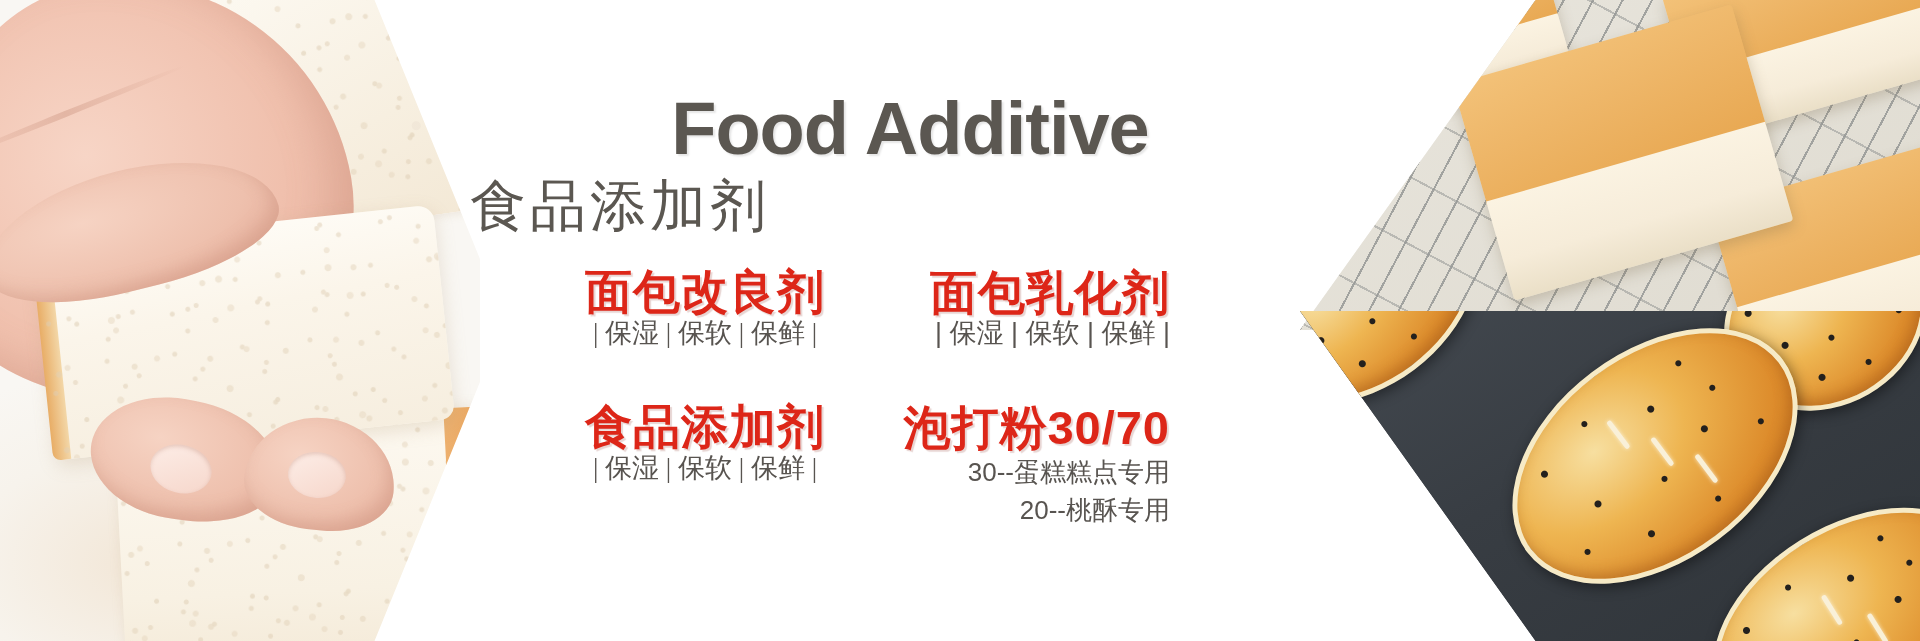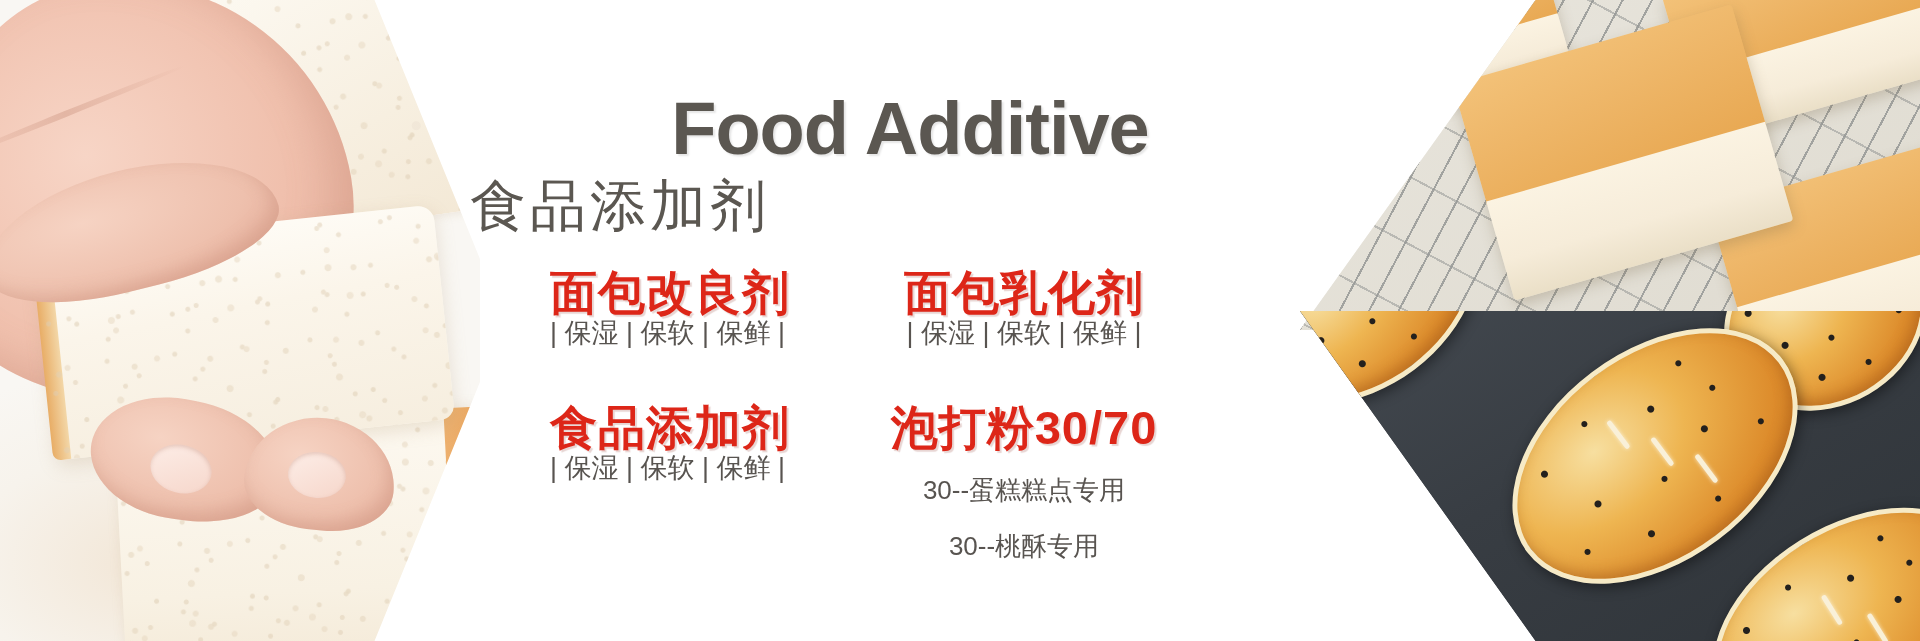--- a/index.html
+++ b/index.html
@@ -218,33 +218,33 @@
   .subtitle{
     position:absolute; left:0; right:190px; top:178px;
     font-size:56px; color:#5b5751; letter-spacing:4px; line-height:1;
   }
 
   .grid{
     position:absolute; left:80px; top:268px; width:620px;
   }
   .row{ display:flex; }
   .cell{ width:310px; }
-  .cell.left-col{ text-align:left; }
-  .cell.right-col{ text-align:center; padding-left:18px; }
+  .cell.left-col{ text-align:center;font-family:Liberation Serif, serif; }
+  .cell.right-col{ text-align:right; padding-left:18px; }
 
   .red-head{
     color:#dd2618; font-weight:bold; font-size:47px; line-height:1.05;
     letter-spacing:1px; white-space:nowrap;
     text-shadow:2px 2px 1px rgba(120,20,10,.18);
   }
   .sub-line{
     color:#585450; font-size:27px; line-height:1.25; white-space:nowrap;
   }
   .note{
-    color:#585450; font-size:26px; line-height:1.28; white-space:nowrap; margin-top:22px;
+    color:#585450; font-size:26px; line-height:1.28; white-space:nowrap; margin-top:4px;
   }
   .row2{ margin-top:52px; }
 </style>
 </head>
 <body>
 
 <div class="banner">
 
   <div class="left-photo">
     <div class="lp-bg"></div>
@@ -328,19 +328,19 @@
       </div>
 
       <div class="row row2">
         <div class="cell left-col">
           <div class="red-head">食品添加剂</div>
           <div class="sub-line">| 保湿 | 保软 | 保鲜 |</div>
         </div>
         <div class="cell right-col">
           <div class="red-head">泡打粉30/70</div>
           <div class="note">30--蛋糕糕点专用</div>
-          <div class="note">30--桃酥专用</div>
+          <div class="note">20--桃酥专用</div>
         </div>
       </div>
     </div>
   </div>
 
 </div>
 
 </body></html>

